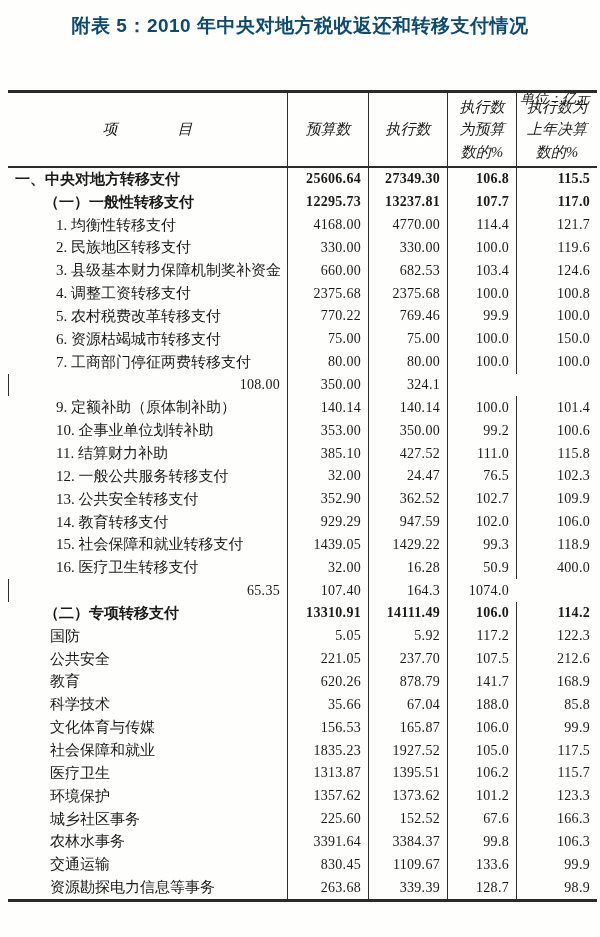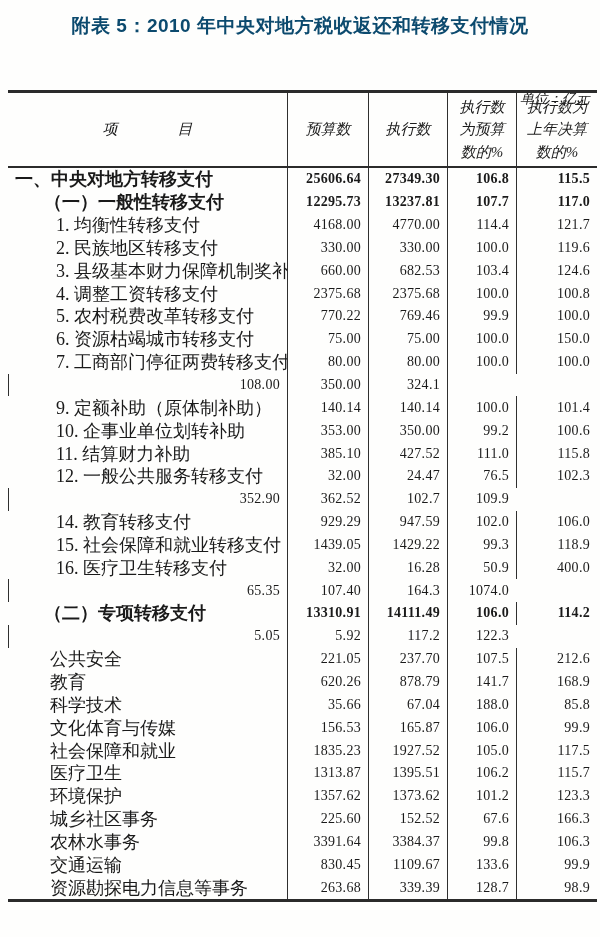--- a/index.html
+++ b/index.html
@@ -41,21 +41,21 @@
     white-space:pre-line;color:#1c1c1c;
     box-sizing:border-box;
     font-style:italic;
   }
   .brow{
     height:22.85px;align-items:center;
   }
   .cell{box-sizing:border-box;height:100%;display:flex;align-items:center;}
   .vline{border-left:1px solid #2f2f2f;}
   .cell-item{
-    font-size:18px;white-space:nowrap;overflow:hidden;
+    font-size:15px;white-space:nowrap;overflow:hidden;
   }
   .cell-num{
     justify-content:flex-end;padding-right:7px;
     font-size:14px;letter-spacing:0.3px;
   }
   .bold{font-weight:700;}
   .lv-main .cell-item{padding-left:7px;}
   .lv-sub  .cell-item{padding-left:36px;}
   .lv-num  .cell-item{padding-left:48px;}
   .lv-cat  .cell-item{padding-left:42px;}
@@ -174,20 +174,21 @@
         <div class="cell cell-num vline">115.8</div>
       </div>
       <div class="trow brow lv-num">
         <div class="cell cell-item">12. 一般公共服务转移支付</div>
         <div class="cell cell-num vline">32.00</div>
         <div class="cell cell-num vline">24.47</div>
         <div class="cell cell-num vline">76.5</div>
         <div class="cell cell-num vline">102.3</div>
       </div>
       <div class="trow brow lv-num">
+        <div class="cell cell-item">13. 公共安全转移支付</div>
         <div class="cell cell-num vline">352.90</div>
         <div class="cell cell-num vline">362.52</div>
         <div class="cell cell-num vline">102.7</div>
         <div class="cell cell-num vline">109.9</div>
       </div>
       <div class="trow brow lv-num">
         <div class="cell cell-item">14. 教育转移支付</div>
         <div class="cell cell-num vline">929.29</div>
         <div class="cell cell-num vline">947.59</div>
         <div class="cell cell-num vline">102.0</div>
@@ -214,20 +215,21 @@
         <div class="cell cell-num vline">1074.0</div>
       </div>
       <div class="trow brow bold lv-sub">
         <div class="cell cell-item">（二）专项转移支付</div>
         <div class="cell cell-num vline">13310.91</div>
         <div class="cell cell-num vline">14111.49</div>
         <div class="cell cell-num vline">106.0</div>
         <div class="cell cell-num vline">114.2</div>
       </div>
       <div class="trow brow lv-cat">
+        <div class="cell cell-item">国防</div>
         <div class="cell cell-num vline">5.05</div>
         <div class="cell cell-num vline">5.92</div>
         <div class="cell cell-num vline">117.2</div>
         <div class="cell cell-num vline">122.3</div>
       </div>
       <div class="trow brow lv-cat">
         <div class="cell cell-item">公共安全</div>
         <div class="cell cell-num vline">221.05</div>
         <div class="cell cell-num vline">237.70</div>
         <div class="cell cell-num vline">107.5</div>

